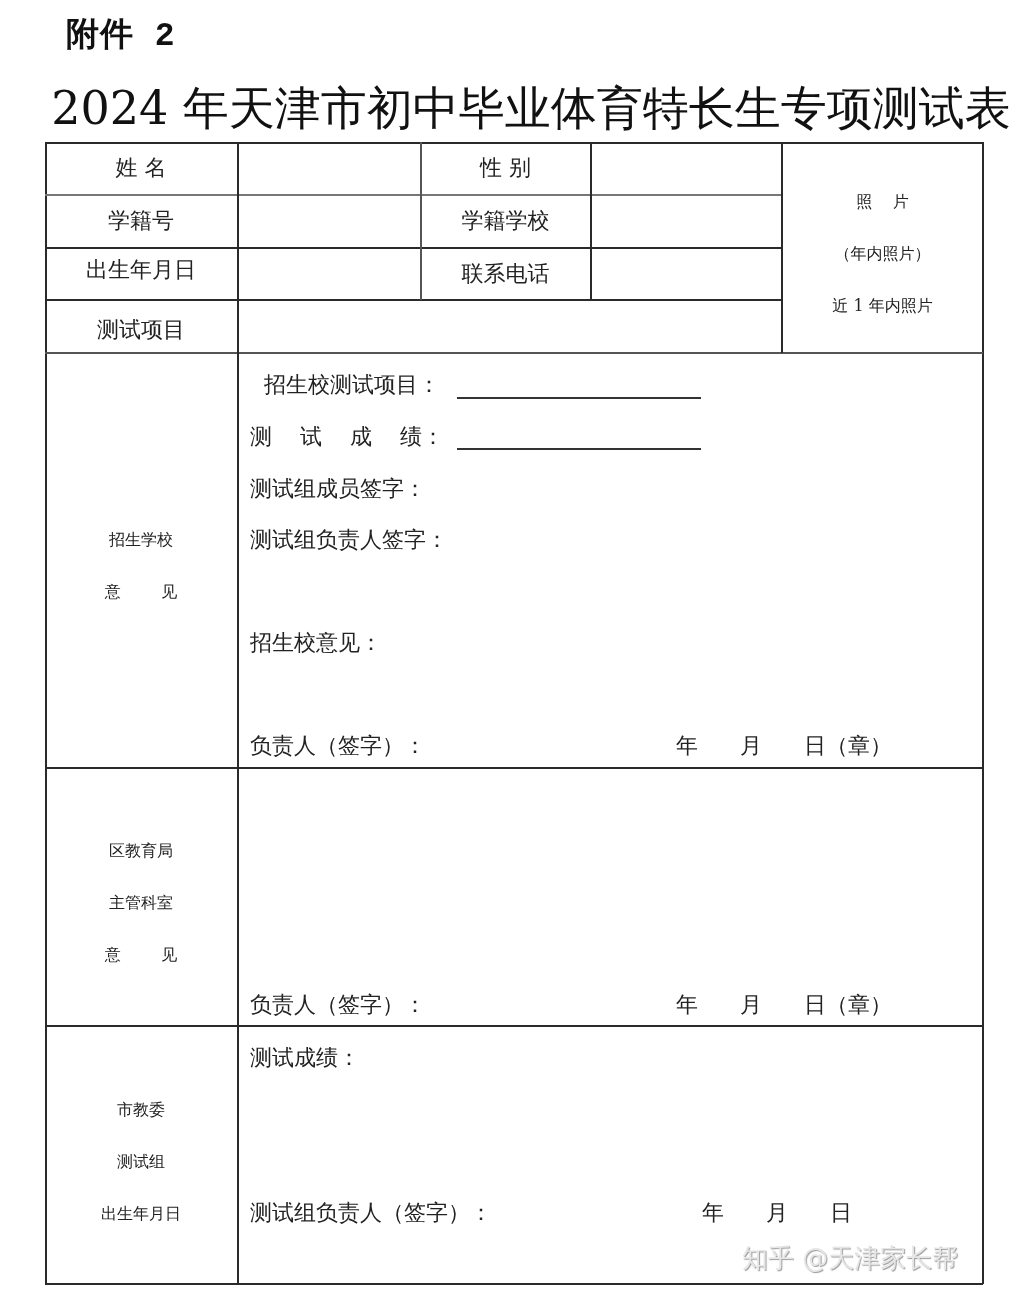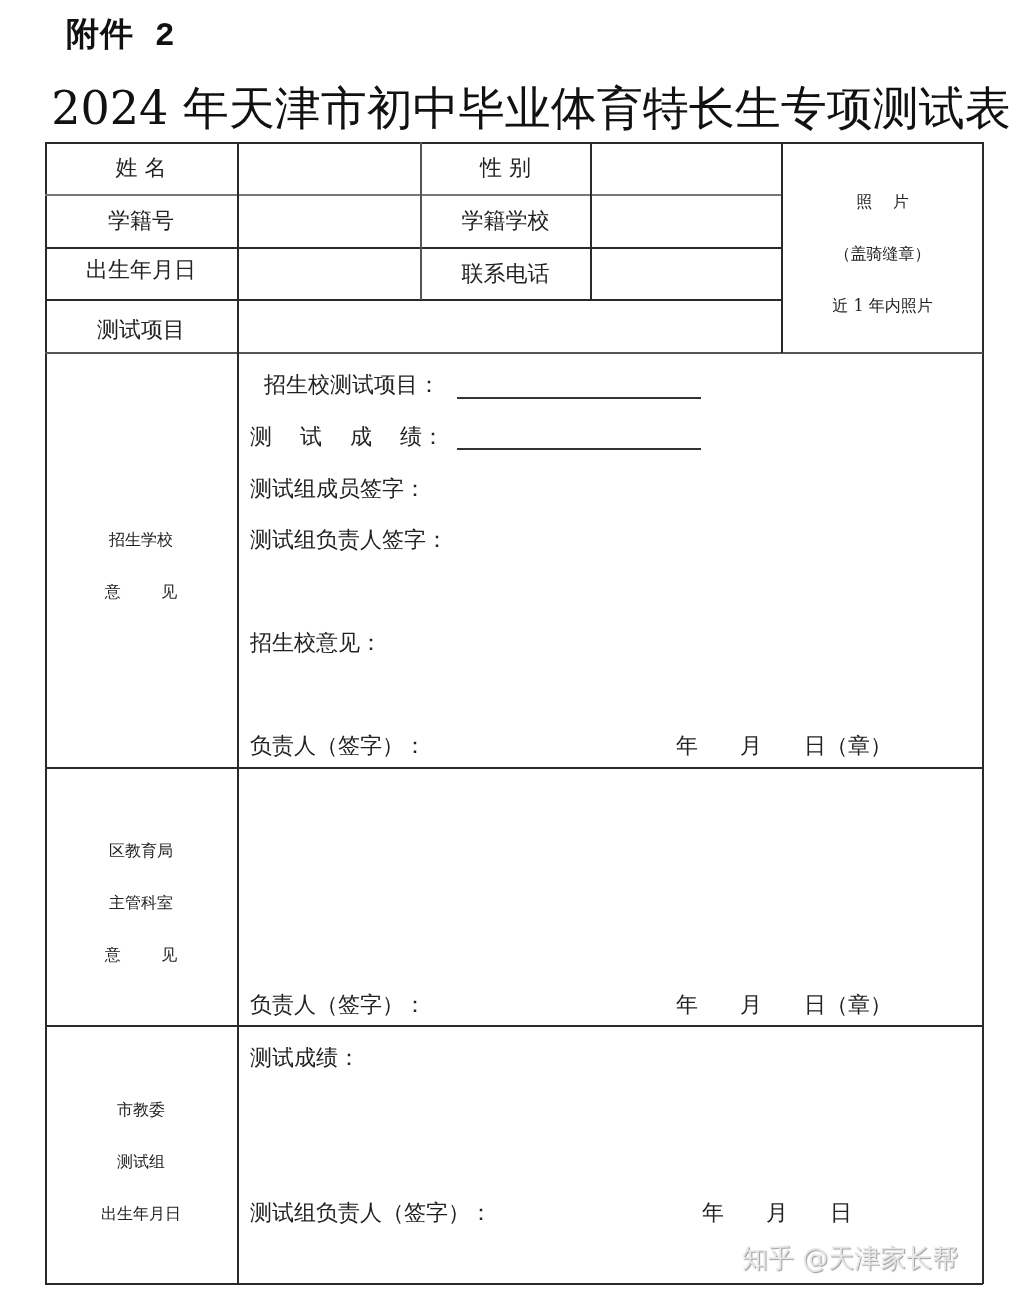--- a/index.html
+++ b/index.html
@@ -74,21 +74,21 @@
   <div class="cell" style="left:0;top:106px;width:192px;height:44px;">出生年月日</div>
   <div class="cell" style="left:194px;top:107px;width:180px;height:50px;"></div>
   <div class="cell" style="left:376px;top:106px;width:169px;height:52px;">联系电话</div>
   <div class="cell" style="left:547px;top:107px;width:188px;height:50px;"></div>
 
   <div class="cell" style="left:0;top:162px;width:192px;height:52px;">测试项目</div>
   <div class="cell" style="left:194px;top:159px;width:541px;height:50px;"></div>
 
   <div class="stack" style="left:738px;top:34px;width:199px;">
     <span>照    片</span>
-    <span>（盖骑缝章）</span>
+    <span>（年内照片）</span>
     <span>近 1 年内照片</span>
   </div>
 
   <div class="stack" style="left:0;top:372px;width:192px;">
     <span>招生学校</span>
     <span>意        见</span>
   </div>
 
   <div class="txt" style="left:205px;top:228px;margin-left:14px;">招生校测试项目：</div>
   <div class="uline" style="left:412px;top:255px;width:244px;"></div>

